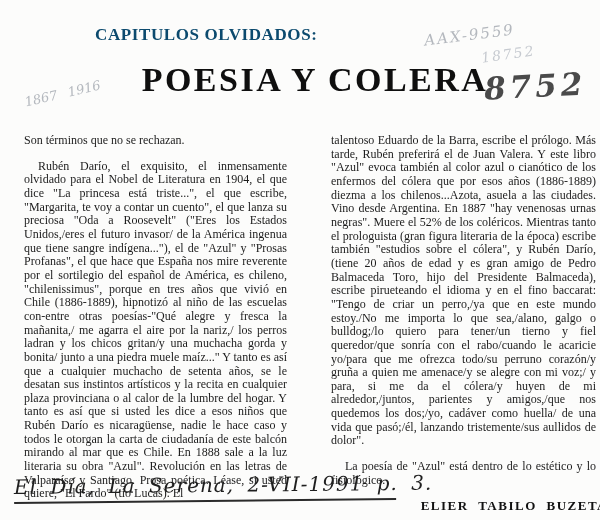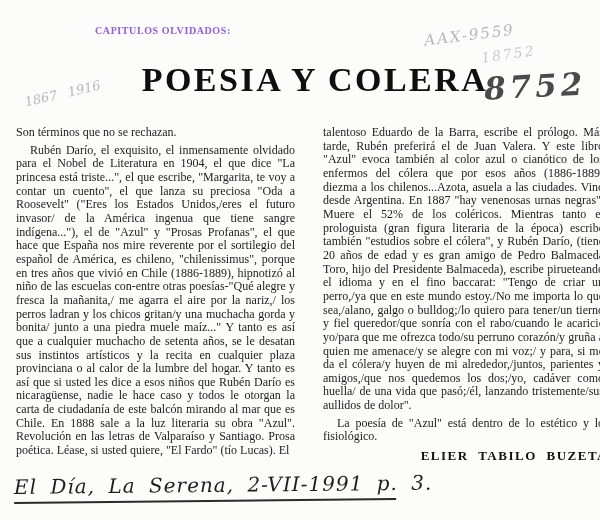--- a/index.html
+++ b/index.html
@@ -5,37 +5,37 @@
   html,body{margin:0;padding:0;}
   body{
     width:600px;height:520px;position:relative;overflow:hidden;
     background:#fcfcfb;
     font-family:"Liberation Serif", serif;
     color:#1a1a1a;
   }
   .page{position:absolute;inset:0;}
   .kicker{
     position:absolute;left:95px;top:25px;
-    font-weight:bold;font-size:10px;letter-spacing:0.6px;
-    color:#8b5cf6;
+    font-weight:bold;font-size:17px;letter-spacing:0.6px;
+    color:#0c4a6e;
   }
   .title{
     position:absolute;left:0;top:61px;width:620px;
     text-align:center;font-weight:bold;font-size:34px;
     letter-spacing:2.5px;color:#0f0f0f;
     transform:translateX(5px);
   }
   .col{
     position:absolute;top:122px;
     font-size:12px;line-height:13.65px;text-align:justify;
     color:#1c1c1c;
   }
   .col-left{left:12px;width:287px;}
   .col-right{left:319px;width:289px;}
-  .col p{margin:4px;}
+  .col p{margin:12px;}
   .col p.indent{text-indent:14px;}
   .signature{
     margin-top:5px;text-align:right;
     font-weight:bold;font-size:13px;letter-spacing:1.5px;
     word-spacing:5px;color:#121212;
   }
   .hand{
     position:absolute;
     font-family:"DejaVu Serif", cursive;
     font-style:italic;

